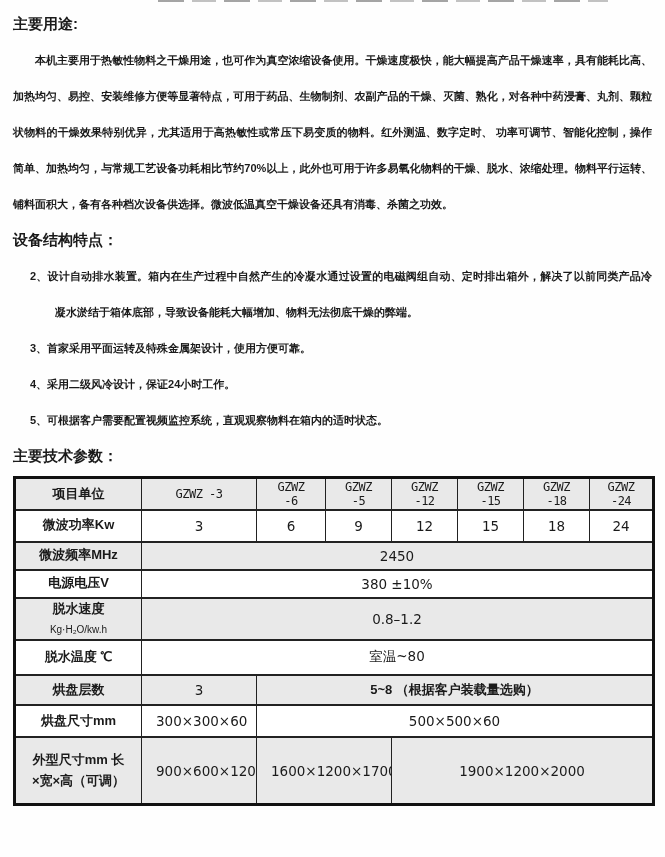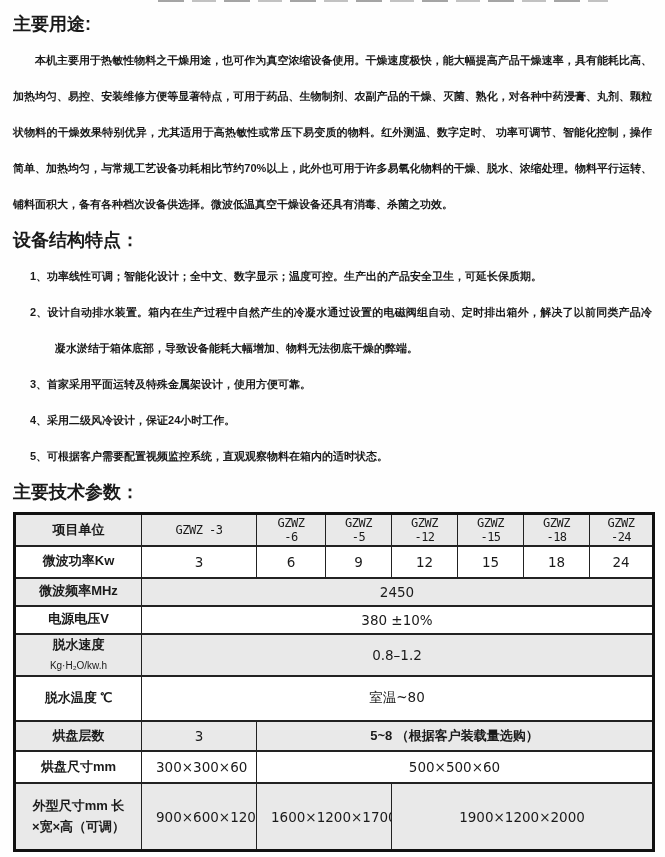--- a/index.html
+++ b/index.html
@@ -21,21 +21,21 @@
       rgba(55,55,55,.30) 34px 58px, rgba(255,255,255,0) 58px 66px);
   }
   .doc { padding:6px 13px 0 13px; }
   .txt {
     font-size:11px;
     line-height:36px;
     font-weight:600;
     text-align:justify;
     letter-spacing:0;
   }
-  .heading { font-size:18px; line-height:36px; font-weight:600; }
+  .heading { font-size:15px; line-height:36px; font-weight:600; }
   .para { text-indent:2em; }
   .feature-item { padding-left:42px; text-indent:-25px; }
   
   table.specs {
     margin-top:2px;
     width:639px;
     border-collapse:collapse;
     border:3px solid #111;
     table-layout:fixed;
   }
@@ -48,38 +48,37 @@
     overflow:hidden;
     padding:0 14px;
   }
   tr.shaded td { background:#e9e9e9; }
   tr.plain  td { background:#ffffff; }
   td.lbl { font-size:13px; font-weight:600; line-height:1.55; }
   td.val { font-size:13.5px; font-weight:400; font-family:"DejaVu Sans", sans-serif; }
   td.model { font-size:12px; font-weight:500; font-family:"DejaVu Sans Mono", monospace; letter-spacing:-0.5px; }
   .unit-small { font-size:10px; font-weight:500; }
   tr.h32 { height:32px; } tr.h28 { height:28px; } tr.h29 { height:38px; }
-  tr.h31 { height:45px; } tr.h30 { height:30px; } tr.h60 { height:68px; }
+  tr.h31 { height:35px; } tr.h30 { height:30px; } tr.h60 { height:68px; }
 </style>
 </head>
 <body>
 
 <div class="page">
 
   <div class="clipped-title"></div>
 
   <div class="doc">
 
     <div class="heading">主要用途:</div>
 
     <p class="txt para">本机主要用于热敏性物料之干燥用途，也可作为真空浓缩设备使用。干燥速度极快，能大幅提高产品干燥速率，具有能耗比高、加热均匀、易控、安装维修方便等显著特点，可用于药品、生物制剂、农副产品的干燥、灭菌、熟化，对各种中药浸膏、丸剂、颗粒状物料的干燥效果特别优异，尤其适用于高热敏性或常压下易变质的物料。红外测温、数字定时、 功率可调节、智能化控制，操作简单、加热均匀，与常规工艺设备功耗相比节约70%以上，此外也可用于许多易氧化物料的干燥、脱水、浓缩处理。物料平行运转、铺料面积大，备有各种档次设备供选择。微波低温真空干燥设备还具有消毒、杀菌之功效。</p>
 
     <div class="heading">设备结构特点：</div>
 
-    <div class="txt feature-item">1、功率线性可调；智能化设计；全中文、数字显示；温度可控。生产出的产品安全卫生，可延长保质期。</div>
     <div class="txt feature-item">2、设计自动排水装置。箱内在生产过程中自然产生的冷凝水通过设置的电磁阀组自动、定时排出箱外，解决了以前同类产品冷凝水淤结于箱体底部，导致设备能耗大幅增加、物料无法彻底干燥的弊端。</div>
     <div class="txt feature-item">3、首家采用平面运转及特殊金属架设计，使用方便可靠。</div>
     <div class="txt feature-item">4、采用二级风冷设计，保证24小时工作。</div>
     <div class="txt feature-item">5、可根据客户需要配置视频监控系统，直观观察物料在箱内的适时状态。</div>
 
     <div class="heading">主要技术参数：</div>
 
     <table class="specs">
       <colgroup>
         <col style="width:127px">

